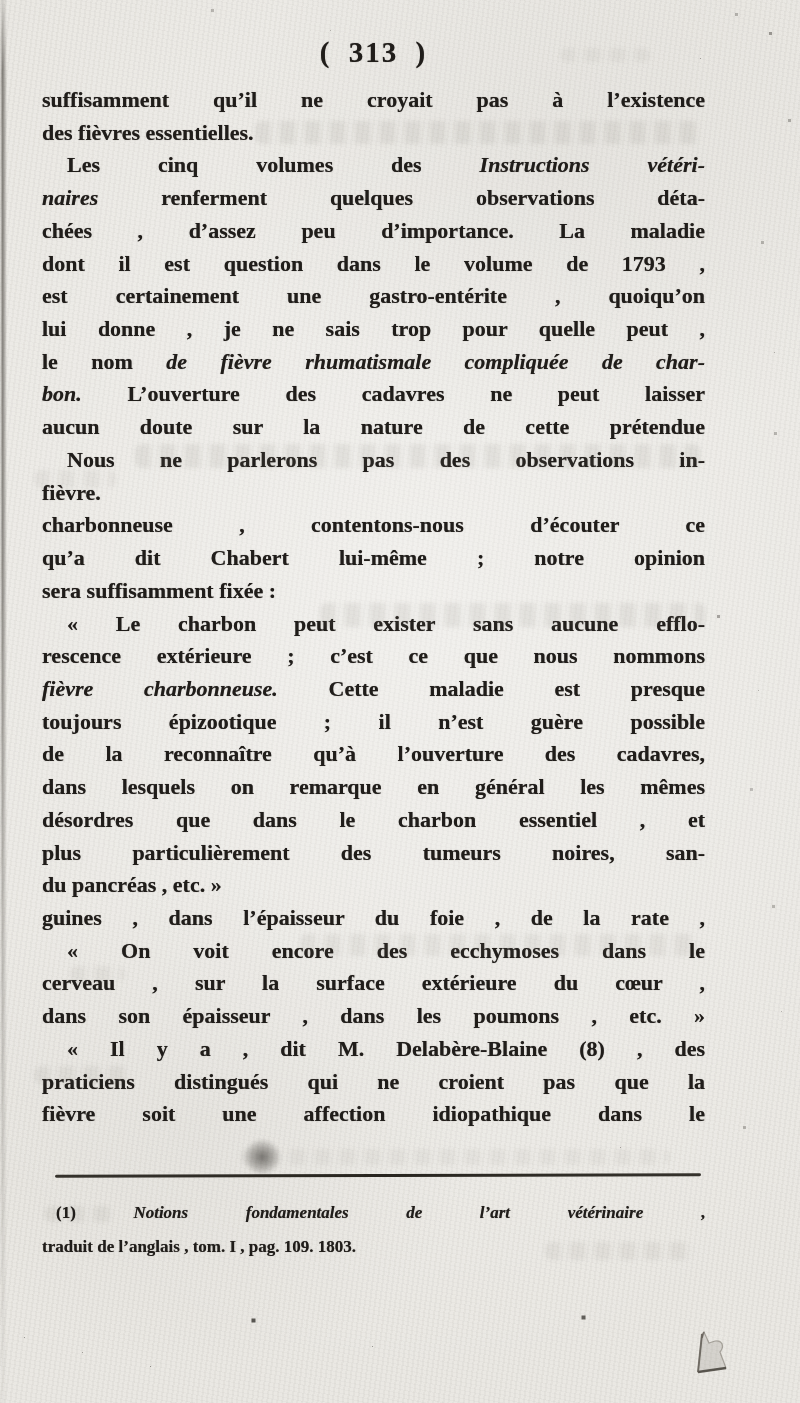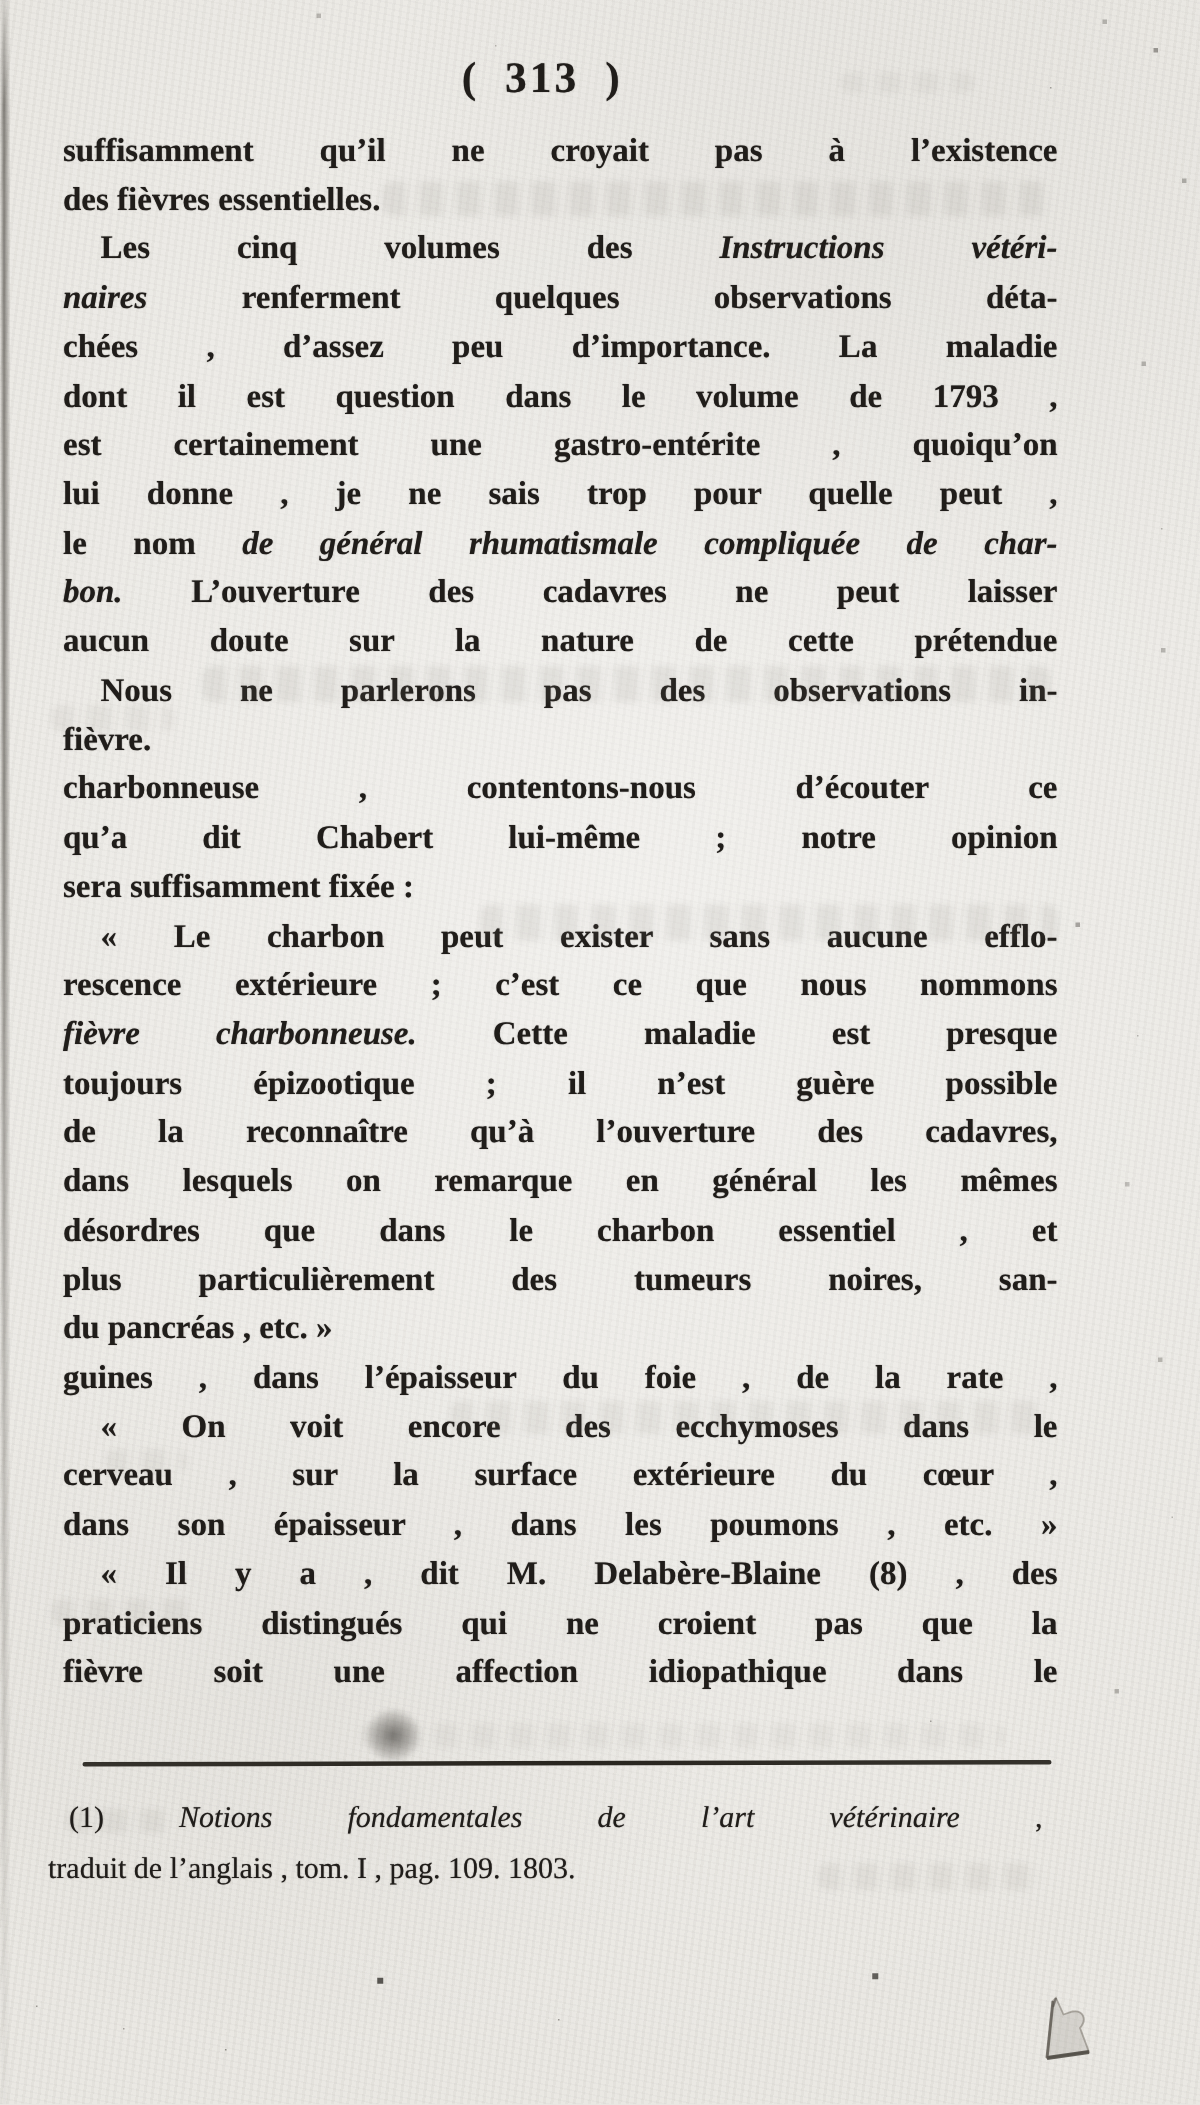--- a/index.html
+++ b/index.html
@@ -19,41 +19,41 @@
       repeating-linear-gradient(12deg, rgba(110,106,98,.04) 0 1px, transparent 1px 4px);
   }
   .edge-left{
     position:absolute;left:0;top:0;width:7px;height:100%;
     background:linear-gradient(to right, rgba(64,60,54,.05), rgba(64,60,54,.62) 38%, rgba(64,60,54,0) 100%);
     -webkit-mask-image:linear-gradient(to bottom, rgba(0,0,0,.25) 0, rgba(0,0,0,1) 5%, rgba(0,0,0,.92) 40%, rgba(0,0,0,.5) 65%, rgba(0,0,0,.18) 90%, rgba(0,0,0,.06) 100%);
             mask-image:linear-gradient(to bottom, rgba(0,0,0,.25) 0, rgba(0,0,0,1) 5%, rgba(0,0,0,.92) 40%, rgba(0,0,0,.5) 65%, rgba(0,0,0,.18) 90%, rgba(0,0,0,.06) 100%);
     filter:blur(.4px);
   }
   .header{
-    position:absolute;top:36px;left:30px;width:663px;
+    position:absolute;top:36px;left:42px;width:663px;
     text-align:center;font-size:29px;font-weight:700;
     letter-spacing:2px;word-spacing:8px;
   }
   .header,.body,.footnote{text-shadow:0 0 .7px rgba(32,28,24,.65);}
   .body{
     position:absolute;left:42px;top:84px;width:663px;
     font-size:22px;font-weight:700;
   }
   .tline{height:32.72px;line-height:32.72px;text-align:justify;text-align-last:justify;}
   .tline.end{text-align-last:left;}
   .tline.ind{text-indent:25px;}
   .it{font-style:italic;}
   .divider{
     position:absolute;left:55px;top:1174px;width:646px;height:3px;border-radius:2px;
     background:linear-gradient(to right,#35322c 0%,#28251f 50%,#35322c 100%);
     transform:rotate(-.12deg);
   }
   .footnote{
-    position:absolute;left:32px;top:1196px;width:663px;
-    font-size:20px;font-weight:400;
+    position:absolute;left:42px;top:1196px;width:663px;
+    font-size:17px;font-weight:700;
   }
   .footnote .tline{height:33.5px;line-height:33.5px;}
   .footnote .tline.ind{text-indent:14px;}
   .ghost{
     position:absolute;filter:blur(2px);opacity:.5;border-radius:7px;
     background:repeating-linear-gradient(90deg, rgba(125,121,113,.24) 0 15px, rgba(125,121,113,.03) 15px 25px);
   }
   .g0{left:560px;top:48px;width:90px;height:14px;opacity:.3;}
   .g1{left:255px;top:121px;width:445px;height:23px;}
   .g2{left:135px;top:444px;width:565px;height:24px;}
@@ -99,21 +99,21 @@
 
   <div class="body">
       <div class="tline"><span>suffisamment qu’il ne croyait pas à l’existence</span></div>
       <div class="tline end"><span>des fièvres essentielles.</span></div>
       <div class="tline ind"><span>Les cinq volumes des </span><span class="it">Instructions vétéri-</span></div>
       <div class="tline"><span class="it">naires</span><span> renferment quelques observations déta-</span></div>
       <div class="tline"><span>chées , d’assez peu d’importance. La maladie</span></div>
       <div class="tline"><span>dont il est question dans le volume de 1793 ,</span></div>
       <div class="tline"><span>est certainement une gastro-entérite , quoiqu’on</span></div>
       <div class="tline"><span>lui donne , je ne sais trop pour quelle peut ,</span></div>
-      <div class="tline"><span>le nom </span><span class="it">de général rhumatismale compliquée de char-</span></div>
+      <div class="tline"><span>le nom </span><span class="it">de fièvre rhumatismale compliquée de char-</span></div>
       <div class="tline"><span class="it">bon.</span><span> L’ouverture des cadavres ne peut laisser</span></div>
       <div class="tline"><span>aucun doute sur la nature de cette prétendue</span></div>
       <div class="tline ind"><span>Nous ne parlerons pas des observations in-</span></div>
       <div class="tline end"><span>fièvre.</span></div>
       <div class="tline"><span>charbonneuse , contentons-nous d’écouter ce</span></div>
       <div class="tline"><span>qu’a dit Chabert lui-même ; notre opinion</span></div>
       <div class="tline end"><span>sera suffisamment fixée :</span></div>
       <div class="tline ind"><span>« Le charbon peut exister sans aucune efflo-</span></div>
       <div class="tline"><span>rescence extérieure ; c’est ce que nous nommons</span></div>
       <div class="tline"><span class="it">fièvre charbonneuse.</span><span> Cette maladie est presque</span></div>

